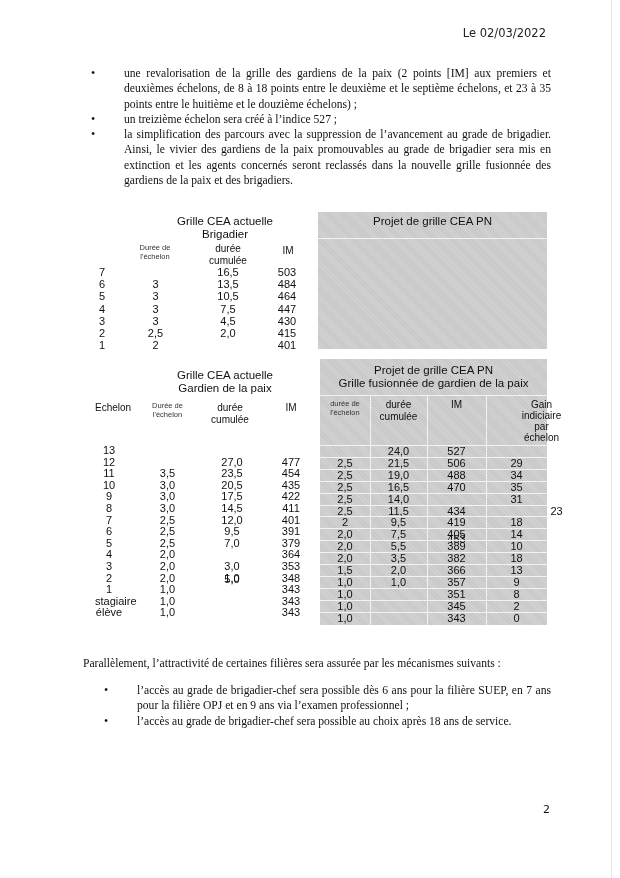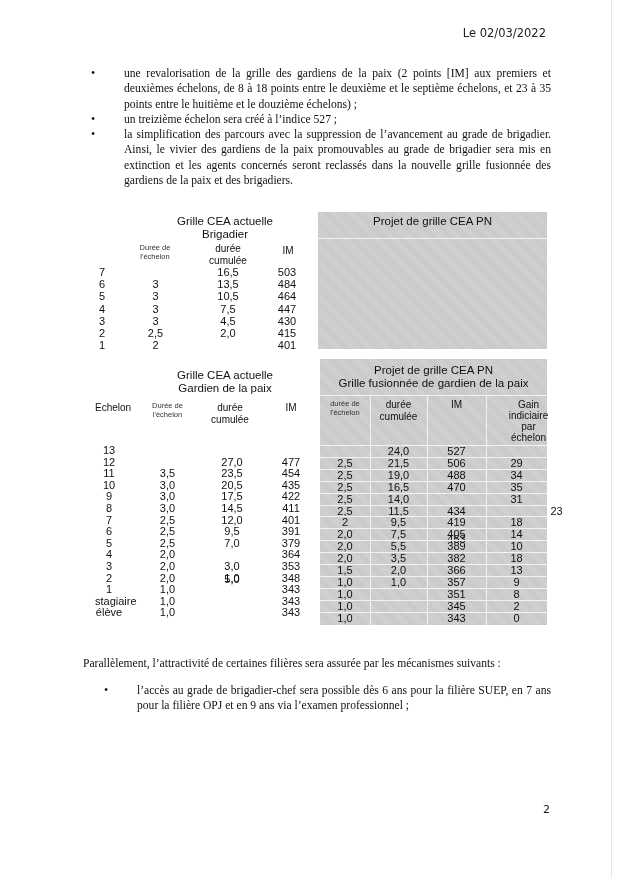--- a/index.html
+++ b/index.html
@@ -228,21 +228,21 @@
 
   <div class="cell hdr-small sans" style="left:0; top:40px; width:50px;">
     <div>durée de</div>
     <div>l'échelon</div>
   </div>
   <div class="cell hdr-med sans" style="left:50px; top:40px; width:57px;">
     <div>durée</div>
     <div>cumulée</div>
   </div>
   <div class="cell hdr-med sans" style="left:107px; top:40px; width:59px;">IM</div>
-  <div class="cell hdr-med sans" style="left:167px; top:40px; width:83px; line-height:11px;">
+  <div class="cell hdr-med sans" style="left:180px; top:40px; width:83px; line-height:11px;">
     <div>Gain</div>
     <div>indiciaire</div>
     <div>par</div>
     <div>échelon</div>
   </div>
   <div class="rows num sans" id="proj-rows" style="position:absolute; left:0; top:86px; width:227px;">
       <div class="row" style="top: 0px;">
         <div class="gline-h" style="left: 0px; top: 0px; width: 100%;"></div>
         <span class="cell" style="left: 0px; width: 50px; top: 0px;"></span>
         <span class="cell" style="left: 50px; width: 57px; top: 0px;">24,0</span>
@@ -347,15 +347,16 @@
         <span class="cell" style="left: 107px; width: 59px; top: 0px;">343</span>
         <span class="cell" style="left: 166px; width: 61px; top: 0px;">0</span>
       </div>
     </div>
 </div>
 
 <div class="para serif">Parallèlement, l’attractivité de certaines filières sera assurée par les mécanismes suivants :</div>
 
 <ul class="bullets serif" id="bottom-bullets">
   <li>l’accès au grade de brigadier-chef sera possible dès 6 ans pour la filière SUEP, en 7 ans pour la filière OPJ et en 9 ans via l’examen professionnel ;</li>
+  <li>l’accès au grade de brigadier-chef sera possible au choix après 18 ans de service.</li>
 </ul>
 
 <div class="pageno">2</div>
 
 </body></html>

